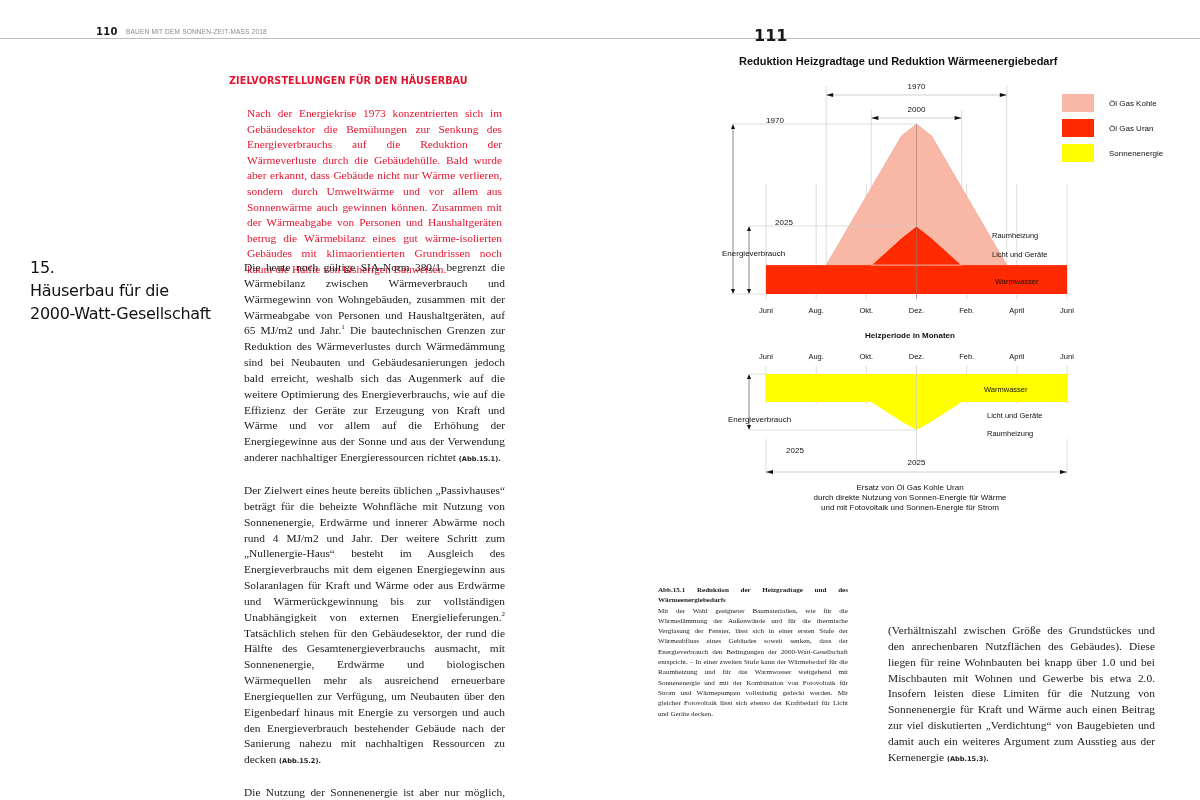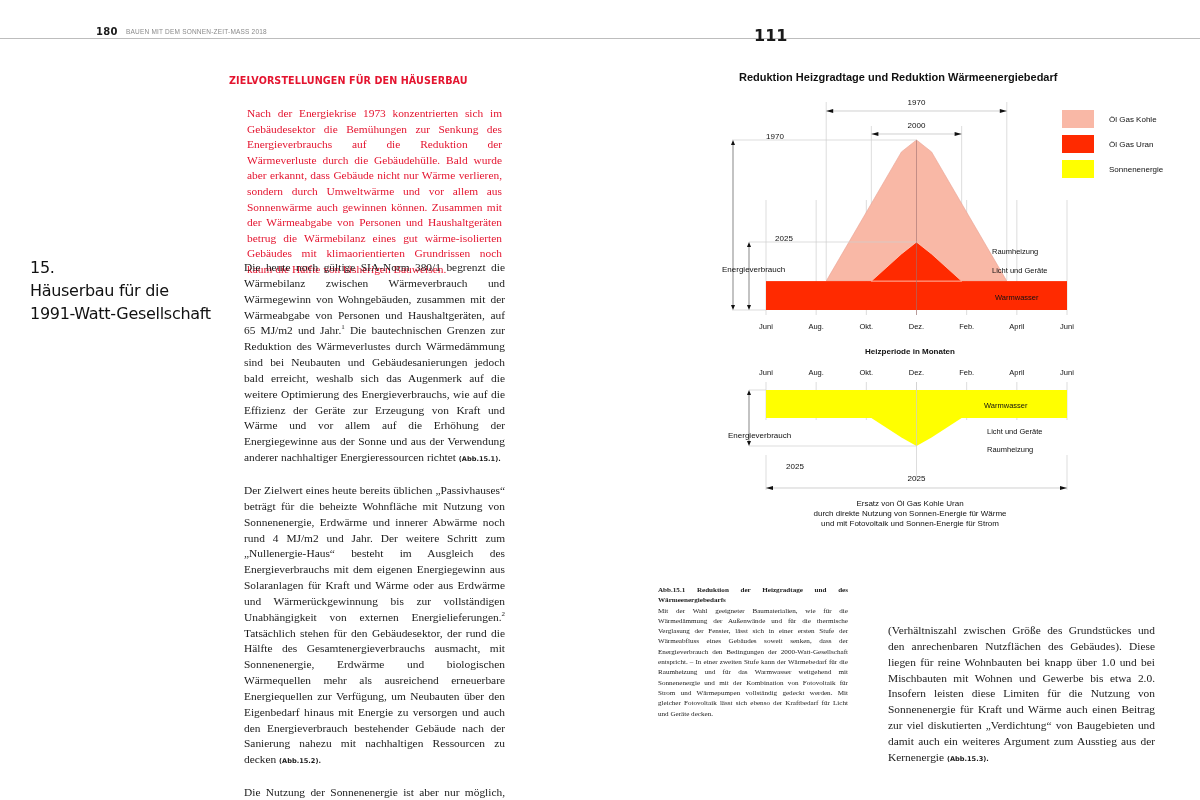--- a/index.html
+++ b/index.html
@@ -18,35 +18,35 @@
   .body-col { position: absolute; left: 229px; top: 245px; width: 291px; }
   .body-col p, .body-col2 p { margin: 15px; font-size: 11.4px; line-height: 15.85px; text-align: justify; }
   .ref { font-family: "DejaVu Sans", sans-serif; font-weight: bold; font-size: 6.6px; }
   .sup { font-size: 7px; vertical-align: super; line-height: 0; }
 
   .body-col2 { position: absolute; left: 873px; top: 608px; width: 297px; }
 
   .caption { position: absolute; left: 658px; top: 585px; width: 190px; font-family: Liberation Serif, serif; font-size: 7.1px; line-height: 10.3px; color: #222; text-align: justify; }
   .caption .cap-title { font-weight: bold; }
 
-  .chart { position: absolute; left: 700px; top: 60px; width: 480px; height: 480px; }
+  .chart { position: absolute; left: 700px; top: 44px; width: 480px; height: 480px; }
   .chart svg text { font-family: "Liberation Sans", sans-serif; }
 </style>
 </head>
 <body>
 
 <div class="header-line"></div>
-<div class="page-num-left">180</div>
+<div class="page-num-left">110</div>
 <div class="running-head">BAUEN MIT DEM SONNEN-ZEIT-MASS 2018</div>
 <div class="page-num-right">111</div>
 
 <div class="chapter">
   <div>15.</div>
   <div>Häuserbau für die</div>
-  <div>1991-Watt-Gesellschaft</div>
+  <div>2000-Watt-Gesellschaft</div>
 </div>
 
 <div class="intro">
   <h2>ZIELVORSTELLUNGEN FÜR DEN HÄUSERBAU</h2>
   <p>Nach der Energiekrise 1973 konzentrierten sich im Gebäudesektor die Bemühungen zur Senkung des Energieverbrauchs auf die Reduktion der Wärmeverluste durch die Gebäudehülle. Bald wurde aber erkannt, dass Gebäude nicht nur Wärme verlieren, sondern durch Umweltwärme und vor allem aus Sonnenwärme auch gewinnen können. Zusammen mit der Wärmeabgabe von Personen und Haushaltgeräten betrug die Wärmebilanz eines gut wärme-isolierten Gebäudes mit klimaorientierten Grundrissen noch kaum die Hälfte von bisherigen Bauweisen.</p>
 </div>
 
 <div class="body-col">
   <p><span>Die heute noch gültige SIA-Norm 380/1 begrenzt die Wärmebilanz zwischen Wärmeverbrauch und Wärmegewinn von Wohngebäuden, zusammen mit der Wärmeabgabe von Personen und Haushaltgeräten, auf 65 MJ/m2 und Jahr.</span><span class="sup">1</span><span> Die bautechnischen Grenzen zur Reduktion des Wärmeverlustes durch Wärmedämmung sind bei Neubauten und Gebäudesanierungen jedoch bald erreicht, weshalb sich das Augenmerk auf die weitere Optimierung des Energieverbrauchs, wie auf die Effizienz der Geräte zur Erzeugung von Kraft und Wärme und vor allem auf die Erhöhung der Energiegewinne aus der Sonne und aus der Verwendung anderer nachhaltiger Energieressourcen richtet </span><span class="ref">(Abb.15.1).</span></p>
   <p><span>Der Zielwert eines heute bereits üblichen „Passivhauses“ beträgt für die beheizte Wohnfläche mit Nutzung von Sonnenenergie, Erdwärme und innerer Abwärme noch rund 4 MJ/m2 und Jahr. Der weitere Schritt zum „Nullenergie-Haus“ besteht im Ausgleich des Energieverbrauchs mit dem eigenen Energiegewinn aus Solaranlagen für Kraft und Wärme oder aus Erdwärme und Wärmerückgewinnung bis zur vollständigen Unabhängigkeit von externen Energielieferungen.</span><span class="sup">2</span><span> Tatsächlich stehen für den Gebäudesektor, der rund die Hälfte des Gesamtenergieverbrauchs ausmacht, mit Sonnenenergie, Erdwärme und biologischen Wärmequellen mehr als ausreichend erneuerbare Energiequellen zur Verfügung, um Neubauten über den Eigenbedarf hinaus mit Energie zu versorgen und auch den Energieverbrauch bestehender Gebäude nach der Sanierung nahezu mit nachhaltigen Ressourcen zu decken </span><span class="ref">(Abb.15.2).</span></p>

